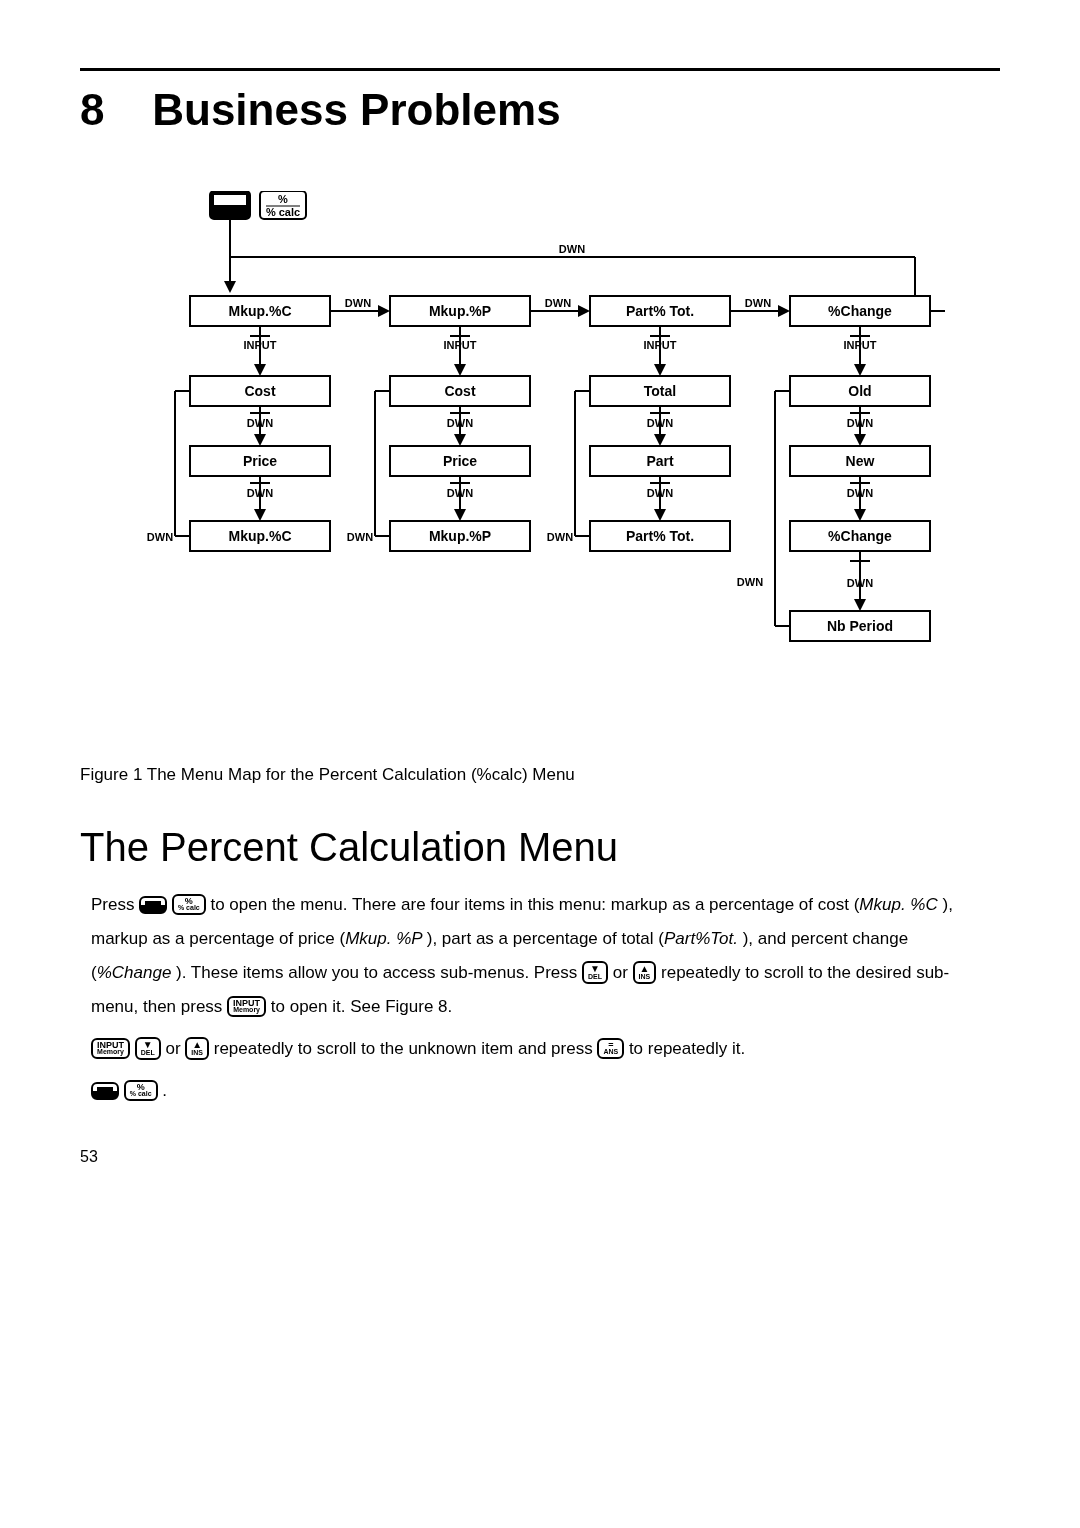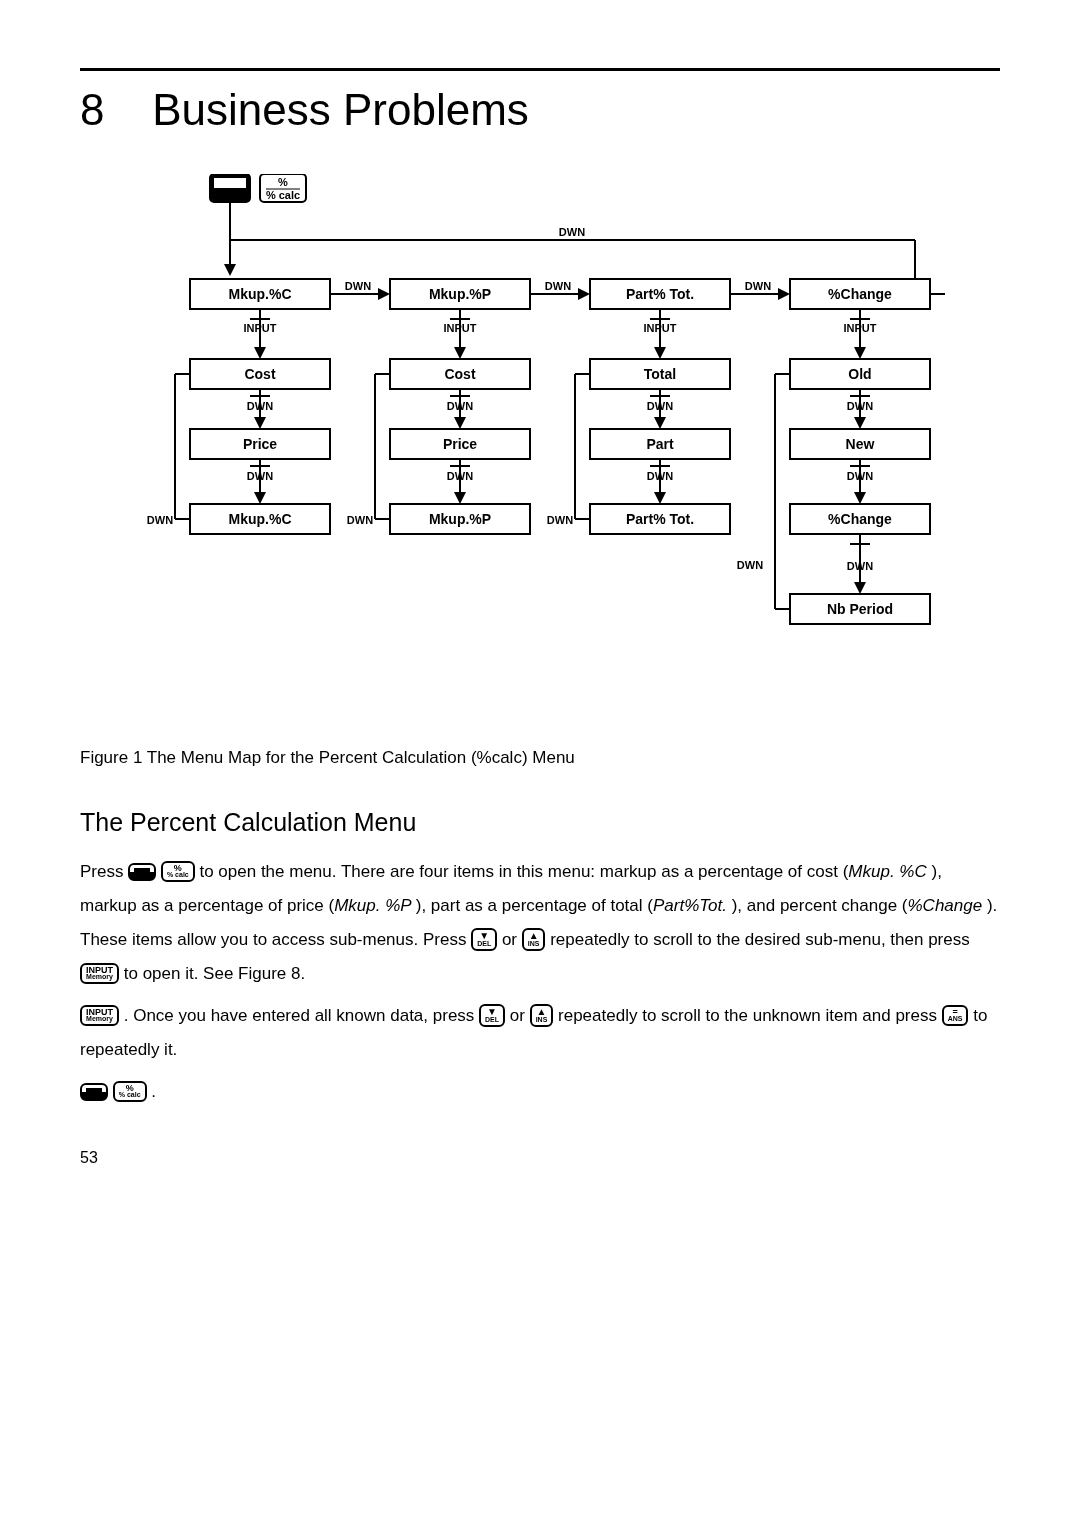--- a/index.html
+++ b/index.html
@@ -10,50 +10,50 @@
     box-sizing: border-box;
     color: #000;
   }
   .hr-top {
     border: none;
     border-top: 3px solid #000;
     margin-bottom: 14px;
   }
   .chapter-title {
     font-size: 44px;
-    font-weight: normal;
-    margin: 14px 0 39px 0;
+    font-weight: bold;
+    margin: 14px 0 56px 0;
   }
   .chapter-num {
     display: inline-block;
     width: 60px;
   }
   .figure-wrap {
     margin: 0 auto 30px auto;
     width: 900px;
     position: relative;
   }
   .diagram {
     width: 100%;
   }
   .caption {
     text-align: left;
     font-size: 17px;
     margin: 5px 0 40px;
   }
   h2.section {
-    font-size: 25px;
+    font-size: 40px;
     font-weight: normal;
     margin: 0 0 18px 0;
   }
   .body-text {
     font-size: 17px;
     line-height: 2;
   }
-  .body-text p { margin: 8px 0; }
+  .body-text p { margin: 8px 11px; }
   .key {
     display: inline-block;
     border: 2px solid #000;
     border-radius: 6px;
     padding: 1px 4px;
     font-size: 11px;
     font-weight: bold;
     text-align: center;
     vertical-align: middle;
     line-height: 1;
@@ -280,21 +280,20 @@
   <span class="key key-2line key-arrow"><span class="kt">▼</span><span class="kb">DEL</span></span>
   <span> or </span>
   <span class="key key-2line key-arrow"><span class="kt">▲</span><span class="kb">INS</span></span>
   <span> repeatedly to scroll to the desired sub-menu, then press </span>
   <span class="key key-2line"><span class="kt">INPUT</span><span class="kb">Memory</span></span>
   <span> to open it. See Figure 8.</span>
 </p>
 
 <p>
   <span class="key key-2line"><span class="kt">INPUT</span><span class="kb">Memory</span></span>
-  <span>. Once you have entered all known data, press </span>
   <span class="key key-2line key-arrow"><span class="kt">▼</span><span class="kb">DEL</span></span>
   <span> or </span>
   <span class="key key-2line key-arrow"><span class="kt">▲</span><span class="kb">INS</span></span>
   <span> repeatedly to scroll to the unknown item and press </span>
   <span class="key key-2line"><span class="kt">=</span><span class="kb">ANS</span></span>
   <span> to repeatedly it.</span>
 </p>
 
 <p>
   <span class="key key-shift"><span class="key-shift-inner"></span></span>

